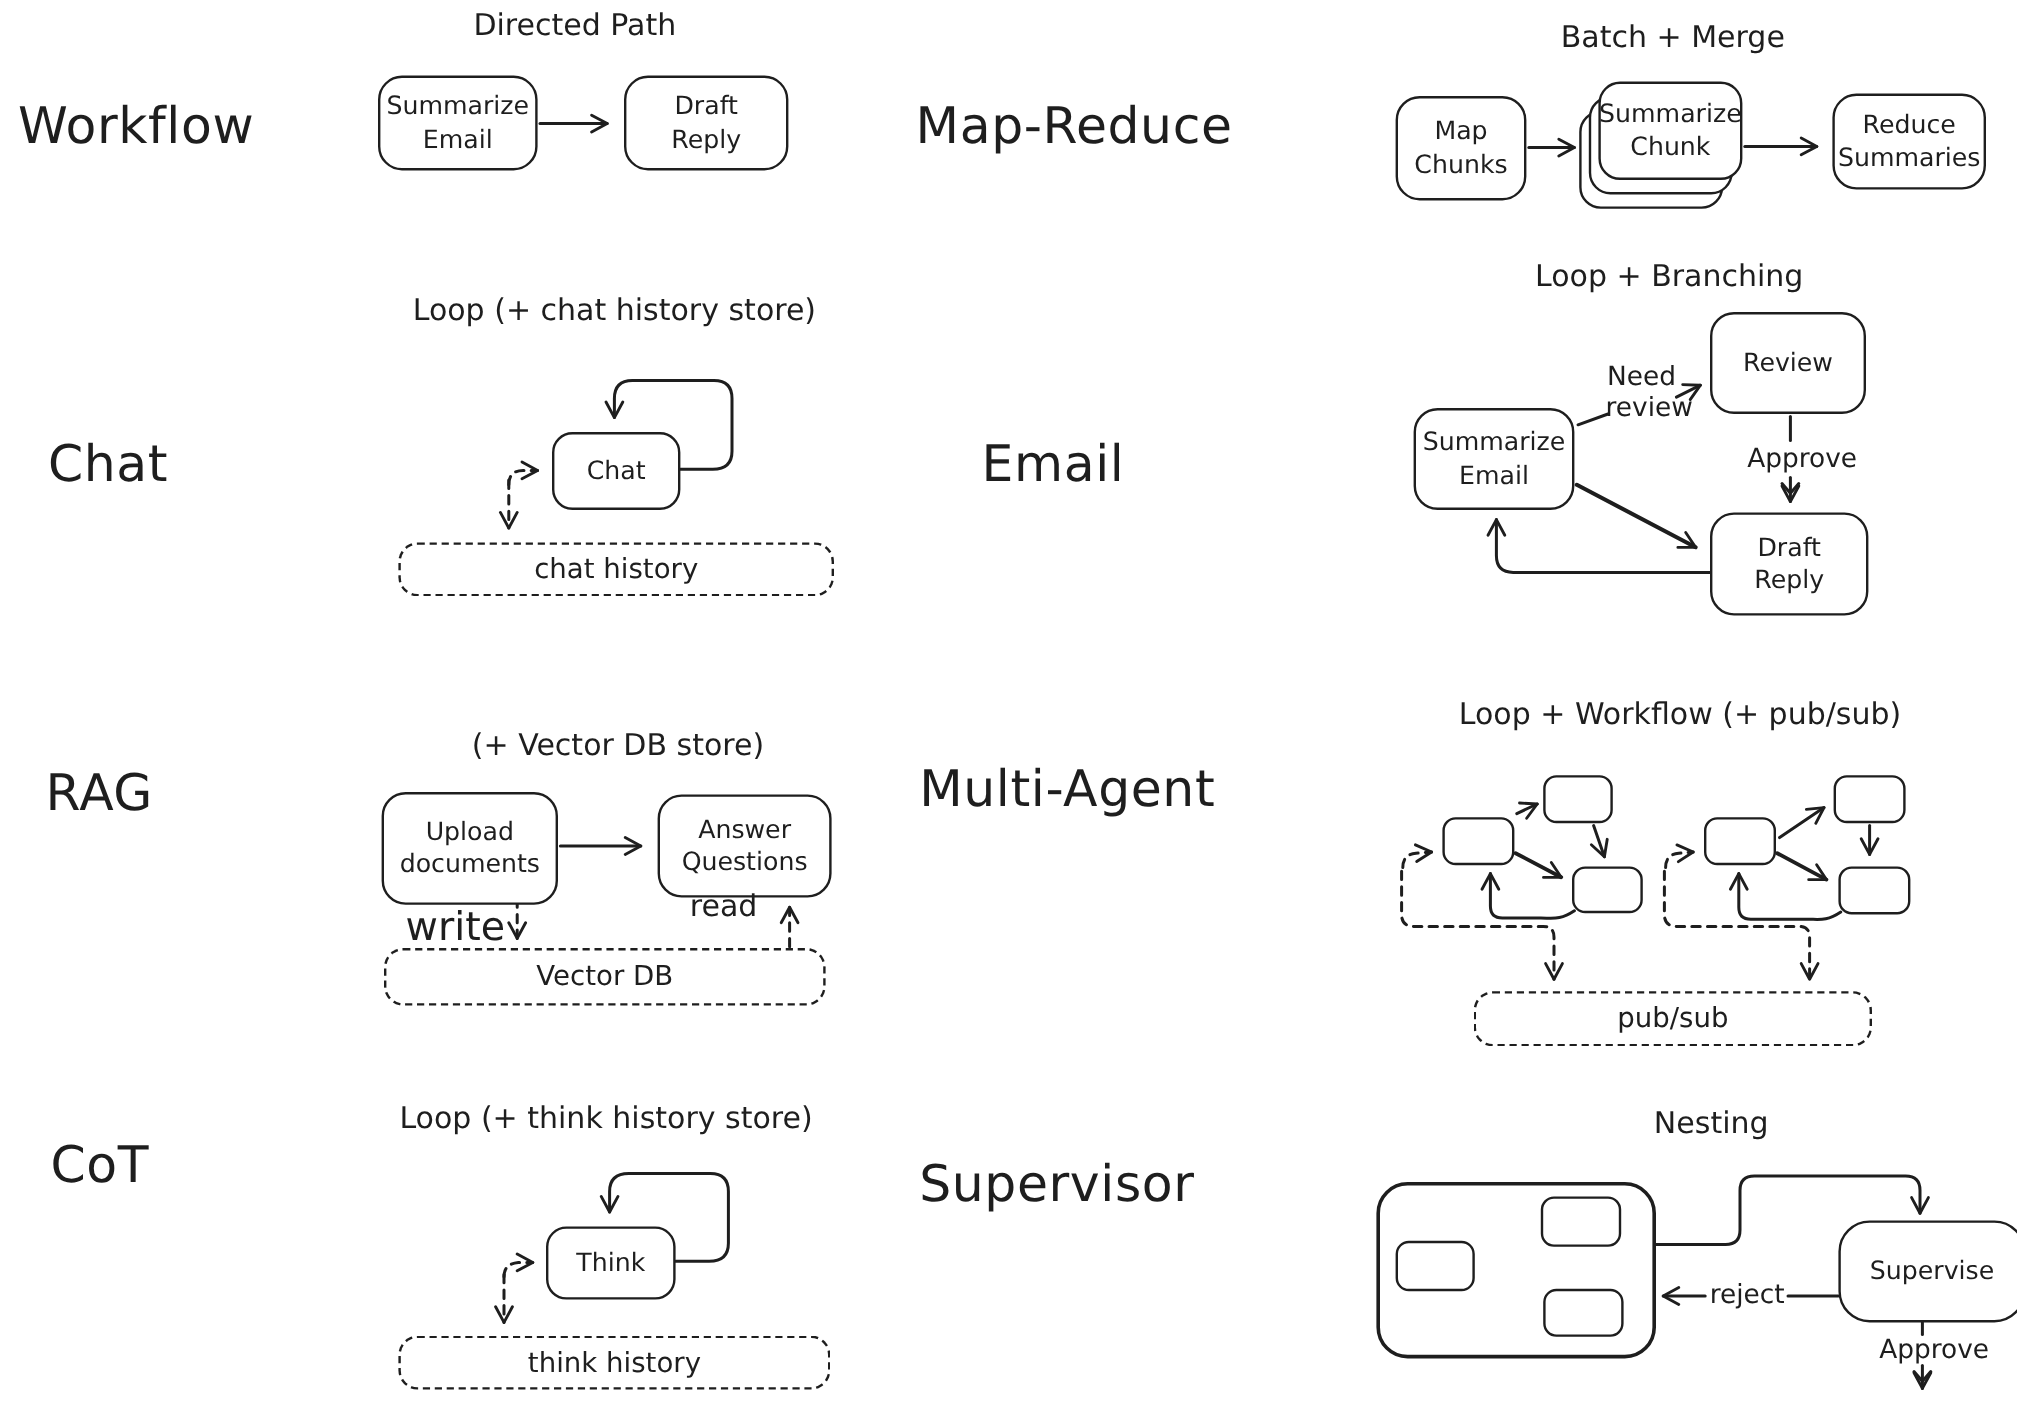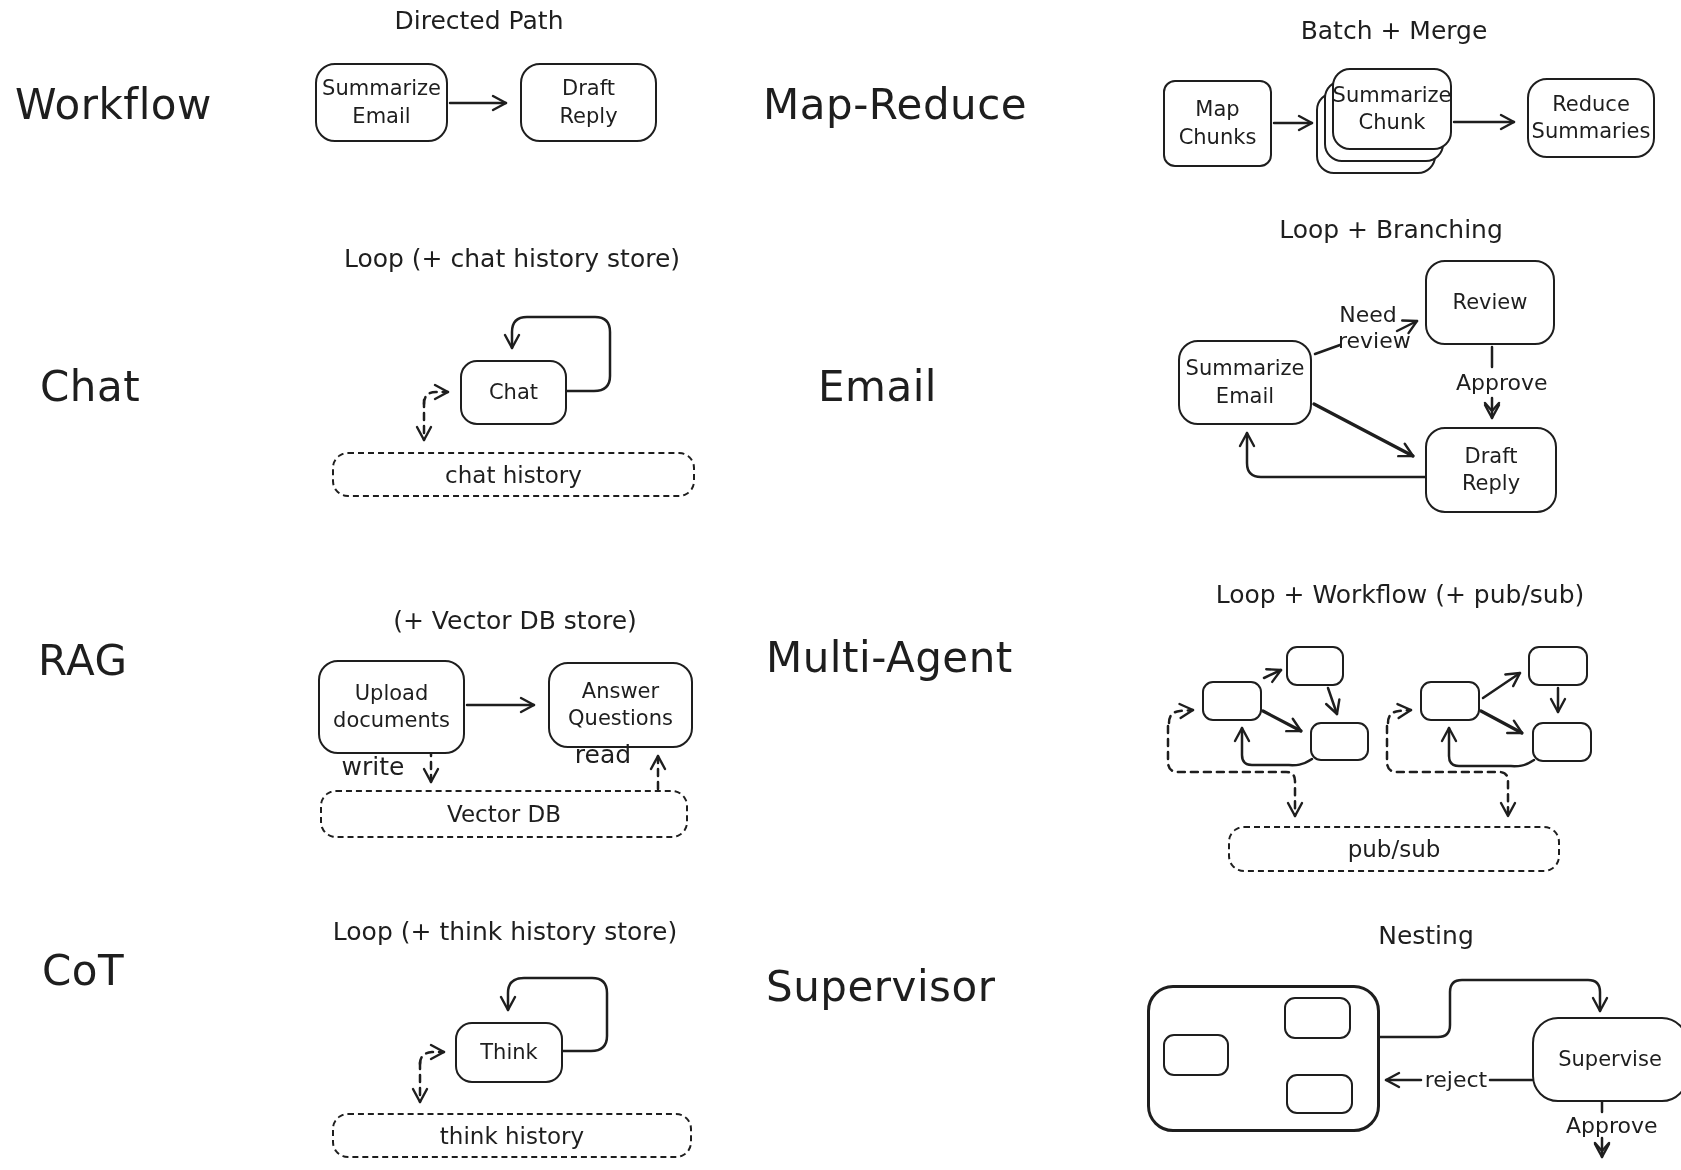--- a/index.html
+++ b/index.html
@@ -125,21 +125,21 @@
   <div class="cluster-title" style="left:515px;top:606px;">(+ Vector DB store)</div>
   <div class="cluster-title" style="left:1400px;top:580px;">Loop + Workflow (+ pub/sub)</div>
   <div class="cluster-title" style="left:505px;top:917px;">Loop (+ think history store)</div>
   <div class="cluster-title" style="left:1426px;top:921px;">Nesting</div>
 
   <div class="node" style="left:315px;top:63px;width:133px;height:79px;">Summarize
 Email</div>
   <div class="node" style="left:520px;top:63px;width:137px;height:79px;">Draft
 Reply</div>
 
-  <div class="node" style="left:1163px;top:80px;width:109px;height:87px;border-radius:12px;">Map
+  <div class="node" style="left:1163px;top:80px;width:109px;height:87px;">Map
 Chunks</div>
   <div class="stack-layer" style="left:1316px;top:92px;width:120px;height:82px;"></div>
   <div class="stack-layer" style="left:1324px;top:80px;width:120px;height:82px;"></div>
   <div class="node" style="left:1332px;top:68px;width:120px;height:82px;border-radius:18px;">Summarize
 Chunk</div>
   <div class="node" style="left:1527px;top:78px;width:128px;height:80px;">Reduce
 Summaries</div>
 
   <div class="node" style="left:460px;top:360px;width:107px;height:65px;border-radius:17px;">Chat</div>
   <div class="store" style="left:332px;top:452px;width:363px;height:45px;">chat history</div>
@@ -151,21 +151,21 @@
 Reply</div>
   <div class="edge-label" style="left:1338px;top:302px;width:60px;">Need
 review</div>
   <div class="edge-label" style="left:1456px;top:370px;width:74px;">Approve</div>
 
   <div class="node" style="left:318px;top:660px;width:147px;height:94px;">Upload
 documents</div>
   <div class="node" style="left:548px;top:662px;width:145px;height:86px;">Answer
 Questions</div>
   <div class="store" style="left:320px;top:790px;width:368px;height:48px;">Vector DB</div>
-  <div class="edge-label" style="left:338px;top:752px;width:70px;font-size:25px;">write</div>
+  <div class="edge-label" style="left:338px;top:752px;width:70px;font-size:33px;">write</div>
   <div class="edge-label" style="left:572px;top:740px;width:62px;font-size:25px;">read</div>
 
   <div class="node mini" style="left:1202px;top:681px;width:60px;height:40px;"></div>
   <div class="node mini" style="left:1286px;top:646px;width:58px;height:40px;"></div>
   <div class="node mini" style="left:1310px;top:722px;width:59px;height:39px;"></div>
   <div class="node mini" style="left:1420px;top:681px;width:60px;height:40px;"></div>
   <div class="node mini" style="left:1528px;top:646px;width:60px;height:40px;"></div>
   <div class="node mini" style="left:1532px;top:722px;width:60px;height:40px;"></div>
   <div class="store" style="left:1228px;top:826px;width:332px;height:46px;">pub/sub</div>
 

